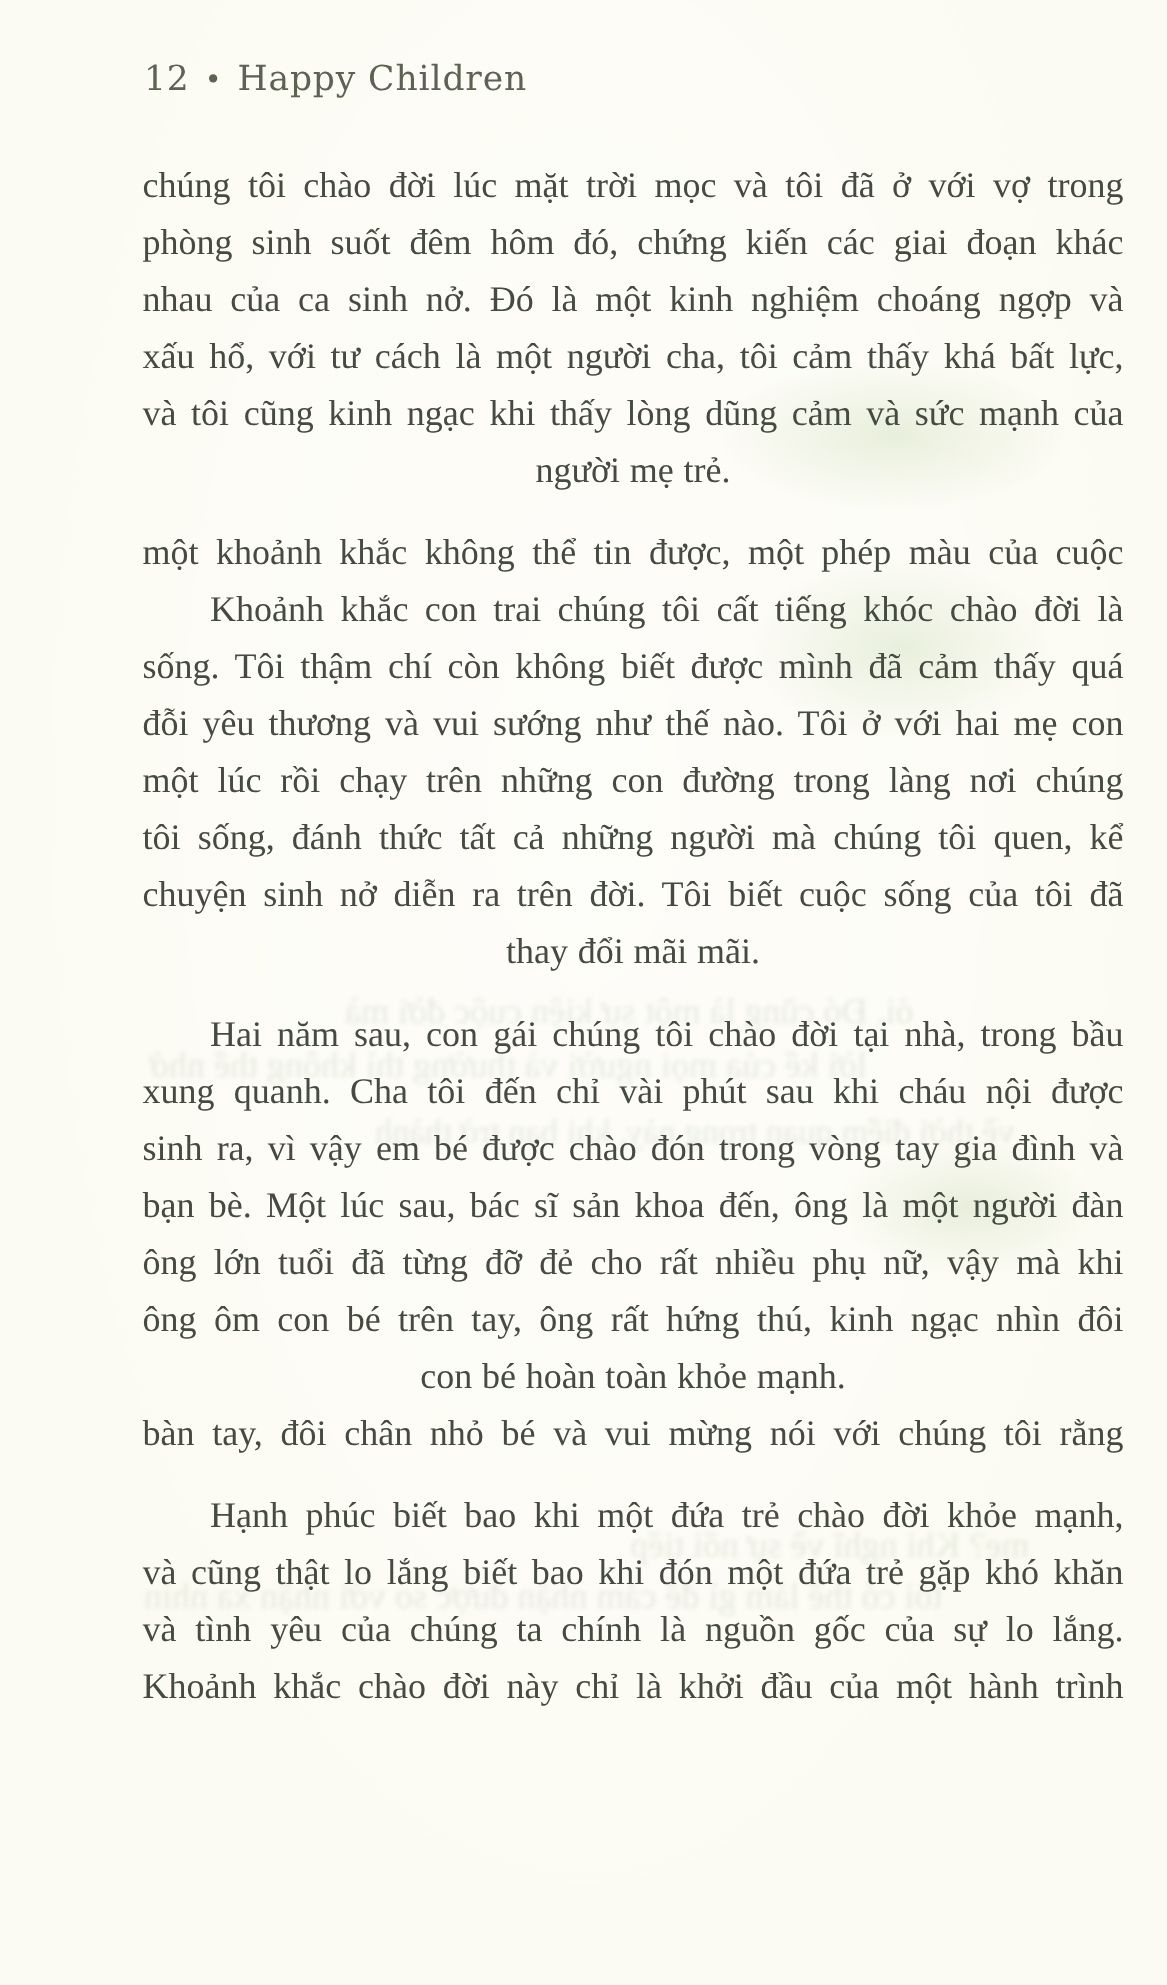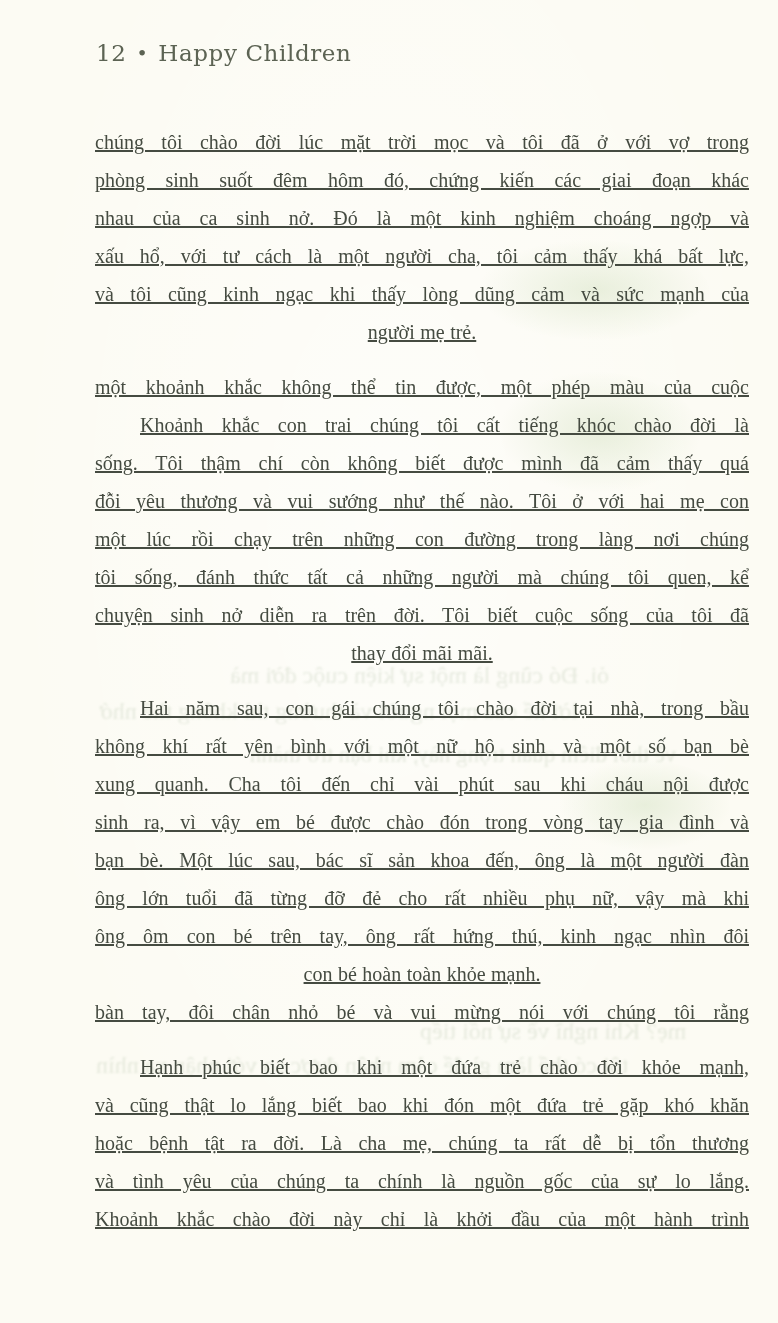--- a/index.html
+++ b/index.html
@@ -34,26 +34,25 @@
   }
   .running-head .bullet {
     display: inline-block;
     margin: 0 10px;
     font-size: 19px;
     vertical-align: 1px;
   }
   .body-text {
     position: absolute;
     left: 95px;
-    top: 123px;
+    top: 105px;
     width: 654px;
-    font-size: 20px;
+    font-size: 24px;
     line-height: 38px;
     color: var(--text, #454b41);
-    text-decoration: underline;
   }
   .paragraph + .paragraph {
     margin-top: 17px;
   }
   .text-line {
     height: 38px;
     overflow: hidden;
     text-align: center;
     word-spacing: 0.5px;
   }
@@ -119,31 +118,29 @@
         <div class="text-line justify indent">Khoảnh khắc con trai chúng tôi cất tiếng khóc chào đời là</div>
         <div class="text-line justify">sống. Tôi thậm chí còn không biết được mình đã cảm thấy quá</div>
         <div class="text-line justify">đỗi yêu thương và vui sướng như thế nào. Tôi ở với hai mẹ con</div>
         <div class="text-line justify">một lúc rồi chạy trên những con đường trong làng nơi chúng</div>
         <div class="text-line justify">tôi sống, đánh thức tất cả những người mà chúng tôi quen, kể</div>
         <div class="text-line justify">chuyện sinh nở diễn ra trên đời. Tôi biết cuộc sống của tôi đã</div>
         <div class="text-line">thay đổi mãi mãi.</div>
       </div>
       <div class="paragraph">
         <div class="text-line justify indent">Hai năm sau, con gái chúng tôi chào đời tại nhà, trong bầu</div>
-        <div class="text-line justify">không khí rất yên bình với một nữ hộ sinh và một số bạn bè</div>
         <div class="text-line justify">xung quanh. Cha tôi đến chỉ vài phút sau khi cháu nội được</div>
         <div class="text-line justify">sinh ra, vì vậy em bé được chào đón trong vòng tay gia đình và</div>
         <div class="text-line justify">bạn bè. Một lúc sau, bác sĩ sản khoa đến, ông là một người đàn</div>
         <div class="text-line justify">ông lớn tuổi đã từng đỡ đẻ cho rất nhiều phụ nữ, vậy mà khi</div>
         <div class="text-line justify">ông ôm con bé trên tay, ông rất hứng thú, kinh ngạc nhìn đôi</div>
         <div class="text-line">con bé hoàn toàn khỏe mạnh.</div>
         <div class="text-line justify">bàn tay, đôi chân nhỏ bé và vui mừng nói với chúng tôi rằng</div>
       </div>
       <div class="paragraph">
         <div class="text-line justify indent">Hạnh phúc biết bao khi một đứa trẻ chào đời khỏe mạnh,</div>
         <div class="text-line justify">và cũng thật lo lắng biết bao khi đón một đứa trẻ gặp khó khăn</div>
-        <div class="text-line justify">hoặc bệnh tật ra đời. Là cha mẹ, chúng ta rất dễ bị tổn thương</div>
         <div class="text-line justify">và tình yêu của chúng ta chính là nguồn gốc của sự lo lắng.</div>
         <div class="text-line justify">Khoảnh khắc chào đời này chỉ là khởi đầu của một hành trình</div>
       </div>
     </div>
 
 </div>
 
 </body></html>

